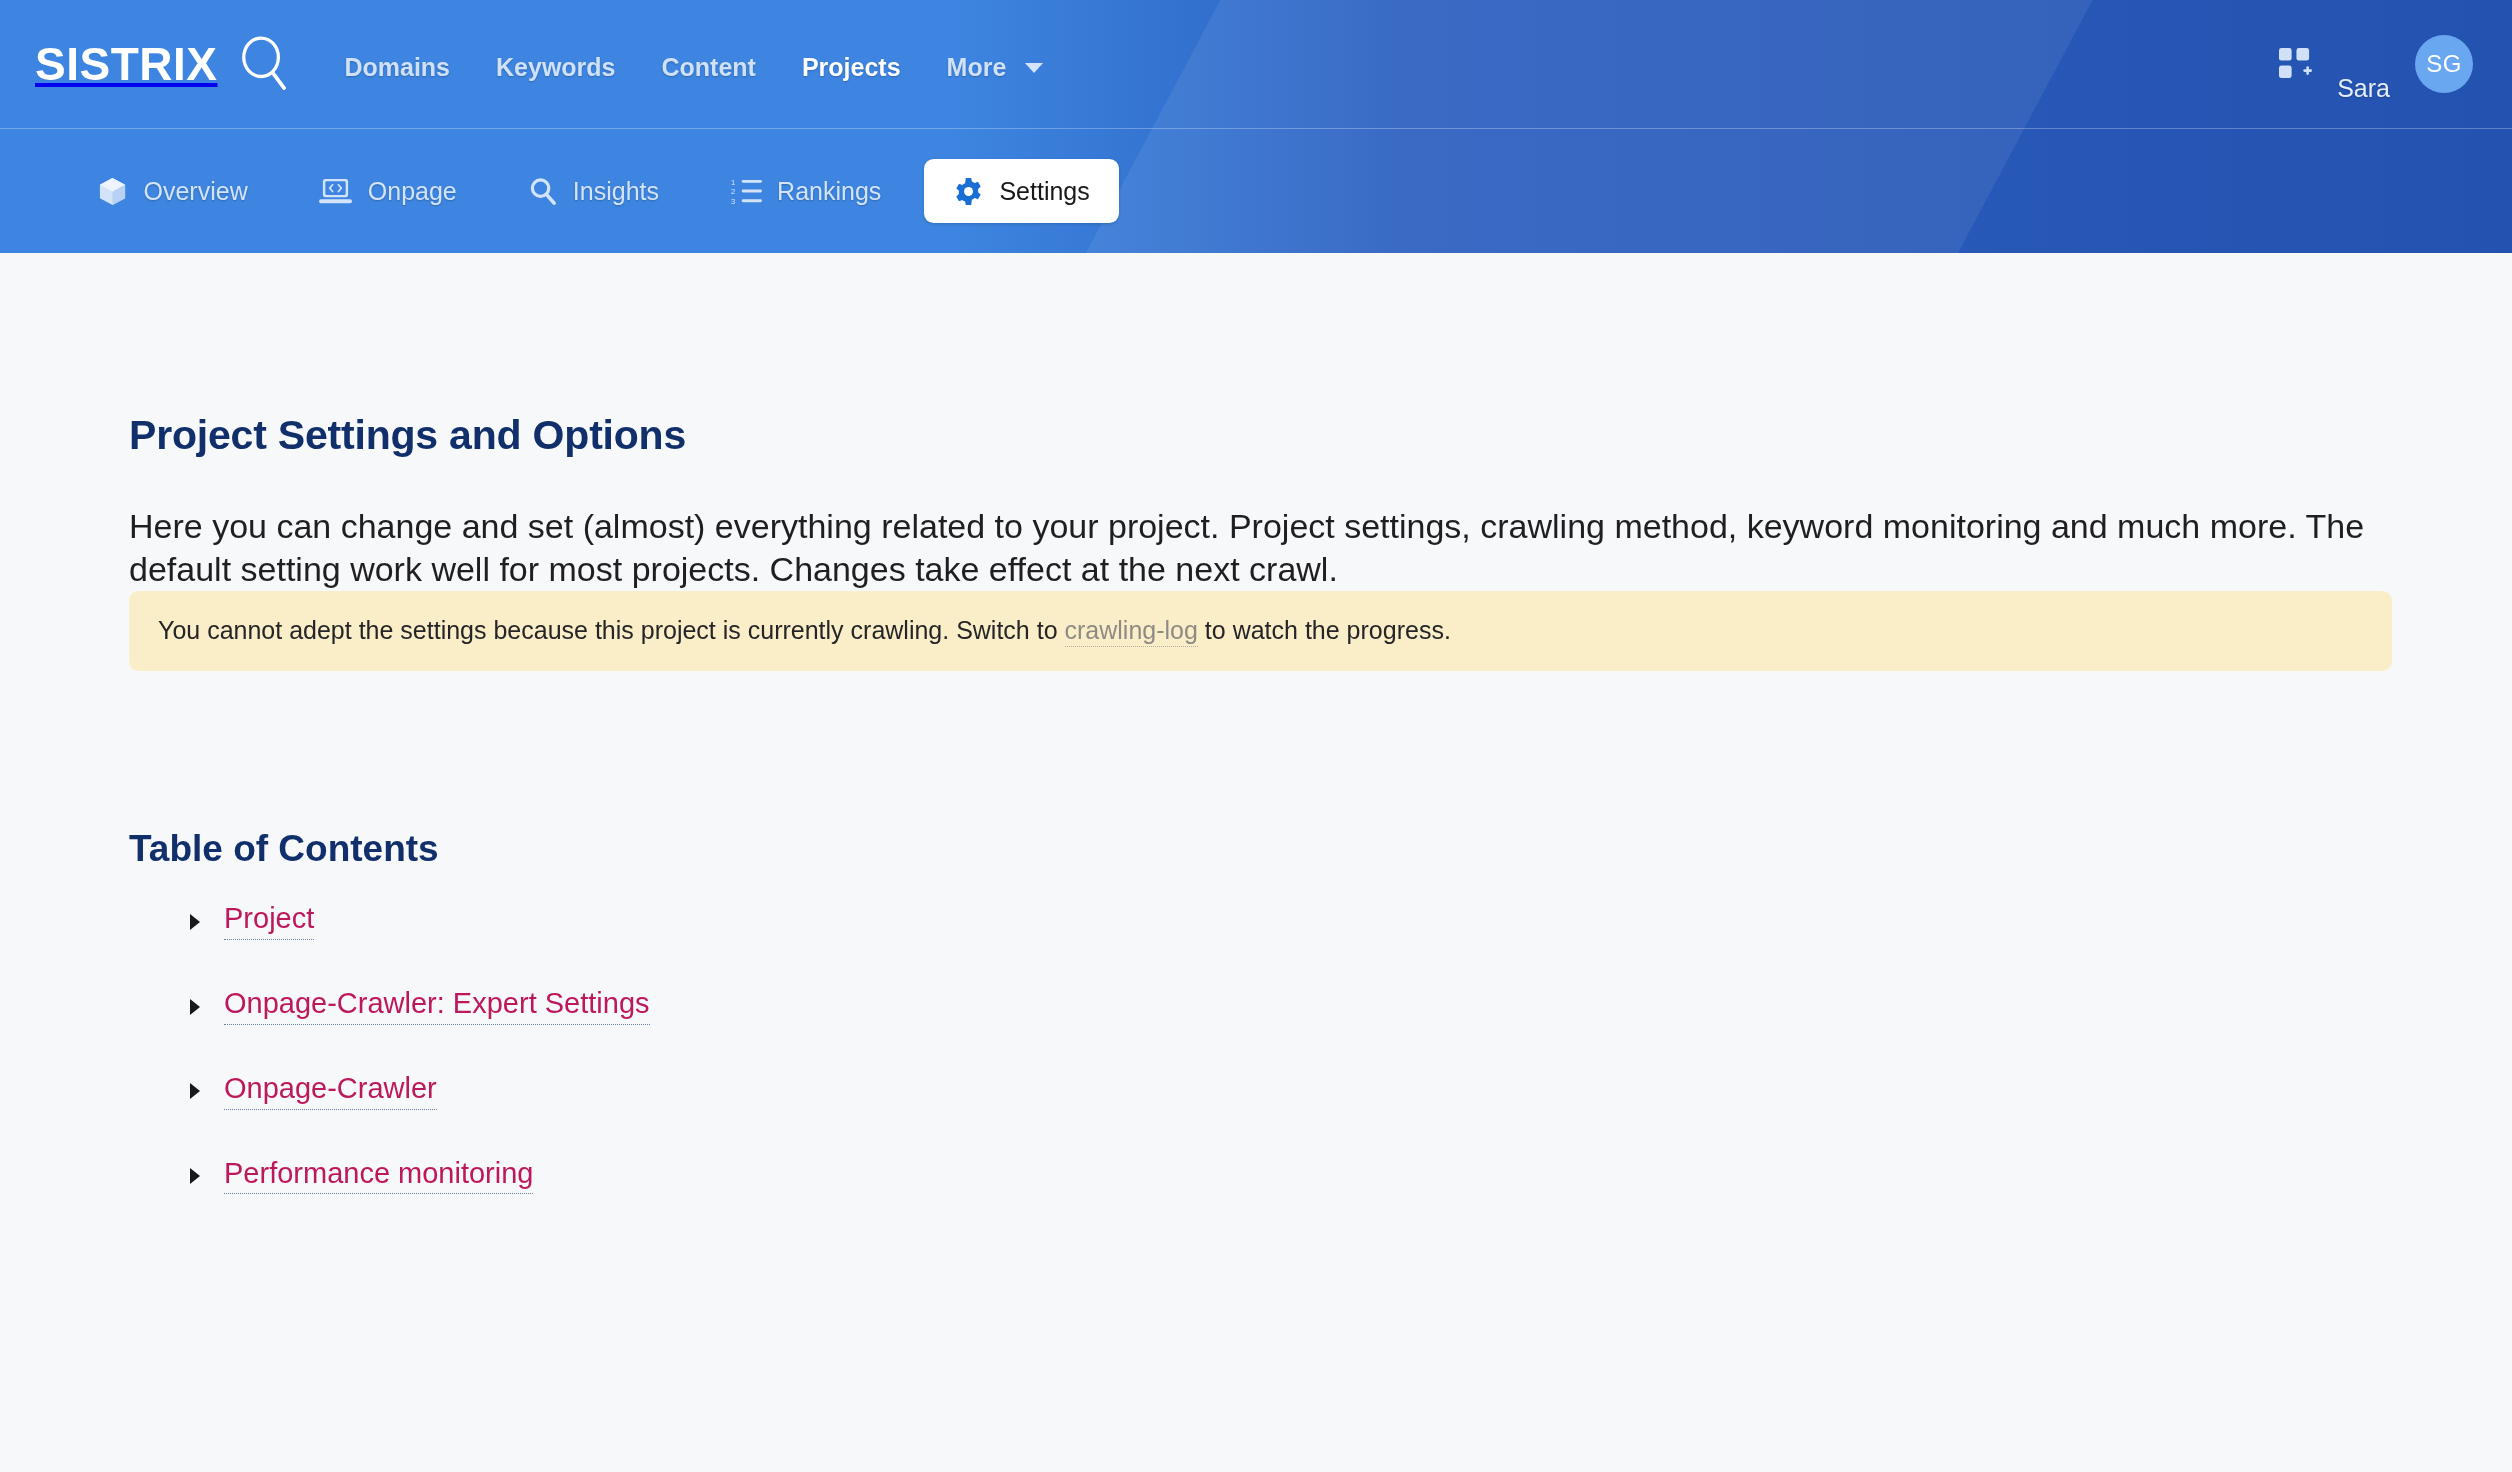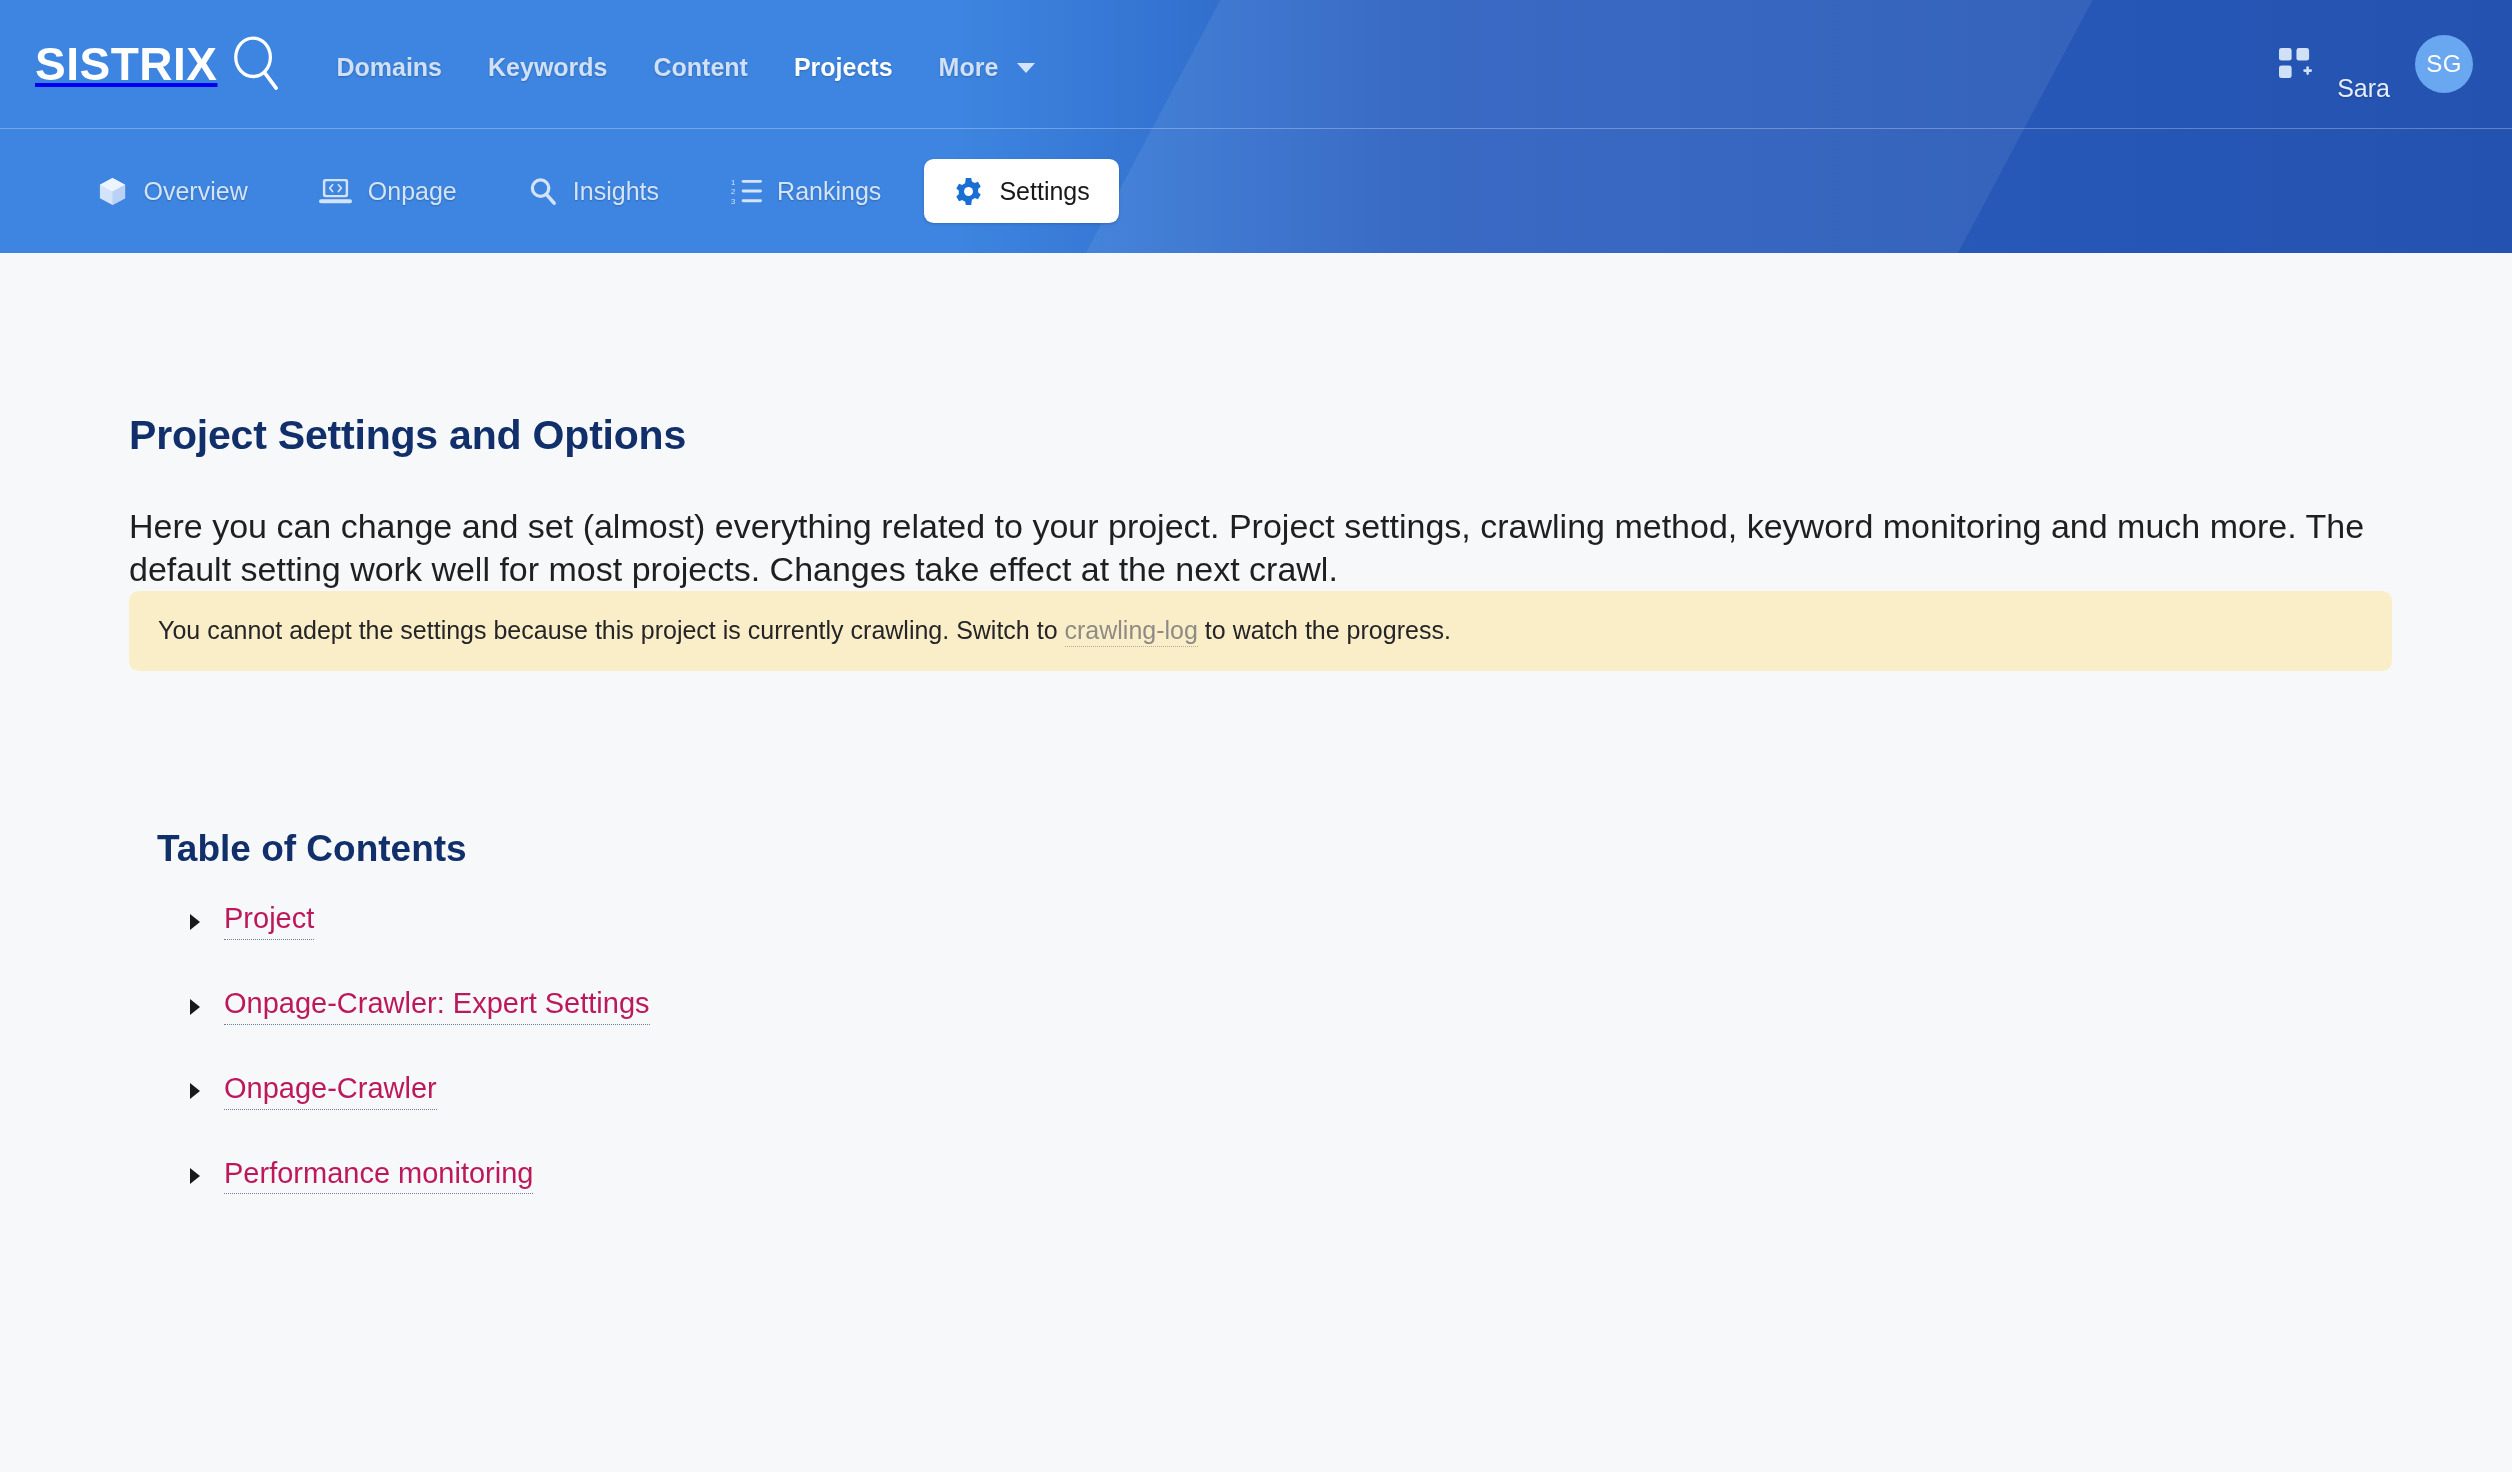--- a/index.html
+++ b/index.html
@@ -32,21 +32,21 @@
     display:flex;
     align-items:center;
     padding:0 39px 0 35px;
     z-index:2;
   }
 
   
   .logo {
     display:flex;
     align-items:center;
-    gap:13px;
+    gap:21px;
     margin-right:56px;
   }
   .logo-word {
     color:#fff;
     font-size:46px;
     font-weight:700;
     letter-spacing:0.5px;
     line-height:1;
     font-family:"Liberation Sans", sans-serif;
   }
@@ -167,21 +167,20 @@
     text-decoration:none;
     border-bottom:1.9px dotted #b0ada2;
     padding-bottom:1.9px;
   }
 
   .toc-title {
     margin-top:157px;
     color:#11306b;
     font-size:37px;
     font-weight:700;
-    margin-left:28px;
   }
   .toc-list {
     margin-top:33px;
     list-style:none;
     padding-left:61px;
   }
   .toc-list li {
     display:flex;
     align-items:center;
     gap:24px;

